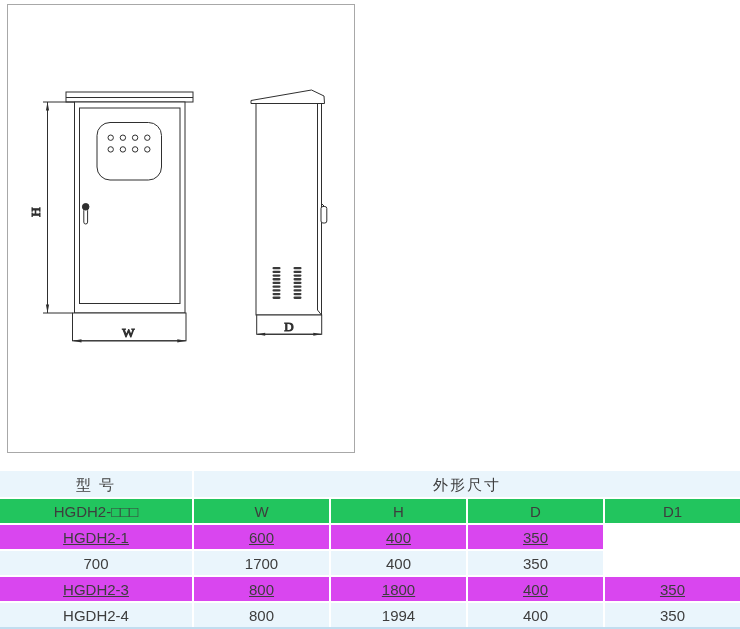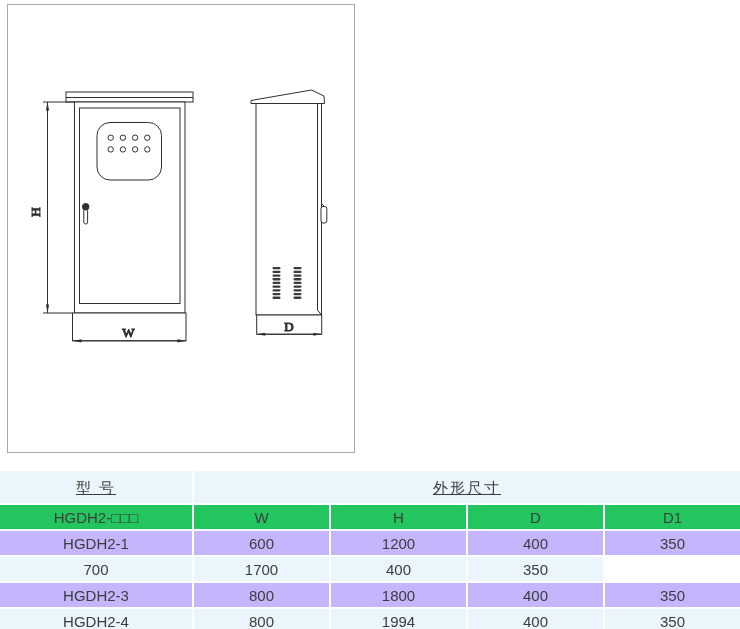--- a/index.html
+++ b/index.html
@@ -4,30 +4,30 @@
 <style>
   html,body{margin:0;padding:0;background:#fff;}
   .canvas{position:relative;width:740px;height:629px;background:#fff;overflow:hidden;
           font-family:"Liberation Sans",sans-serif;color:#3d3d3d;}
   
   .drawing-wrap{position:absolute;left:0;top:0;width:740px;height:460px;}
   svg text{font-family:"Liberation Serif",serif;font-size:13px;fill:#2f2f2f;}
   
   .spec-table{position:absolute;left:0;top:471px;width:740px;border-bottom:2px solid #C2DDEF;}
   .trow{display:grid;grid-template-columns:192px 137px 137px 137px 137px;height:24px;}
-  .trow.first{height:32px;text-decoration:underline;}
+  .trow.first{height:26px;}
   .trow + .trow{border-top:2px solid #ffffff;}
   .cell{display:flex;align-items:center;justify-content:center;
         font-size:15px;line-height:1;color:#3d3d3d;}
   .cell + .cell{border-left:2px solid #ffffff;}
   .c-span{grid-column:2 / 6;}
   .zh{letter-spacing:2px;}
   .bg-light{background:#EAF5FC;}
   .bg-medium{background:#22c55e;}
-  .bg-alt{background:#c4b5fd;}
+  .bg-alt{background:#d946ef;text-decoration:underline;}
 </style>
 </head>
 <body>
 
 <div class="canvas">
 
   <div class="drawing-wrap">
     <svg width="740" height="460" viewBox="0 0 740 460" xmlns="http://www.w3.org/2000/svg">
 
       <rect x="7.5" y="4.5" width="347" height="448" fill="#ffffff" stroke="#a8a8a8" stroke-width="1"></rect>
@@ -131,21 +131,20 @@
     <div class="trow">
       <div class="cell bg-medium">HGDH2-□□□</div>
       <div class="cell bg-medium">W</div>
       <div class="cell bg-medium">H</div>
       <div class="cell bg-medium">D</div>
       <div class="cell bg-medium">D1</div>
     </div>
     <div class="trow">
       <div class="cell bg-alt">HGDH2-1</div>
       <div class="cell bg-alt">600</div>
-      <div class="cell bg-alt">1200</div>
       <div class="cell bg-alt">400</div>
       <div class="cell bg-alt">350</div>
     </div>
     <div class="trow">
       <div class="cell bg-light">700</div>
       <div class="cell bg-light">1700</div>
       <div class="cell bg-light">400</div>
       <div class="cell bg-light">350</div>
     </div>
     <div class="trow">

